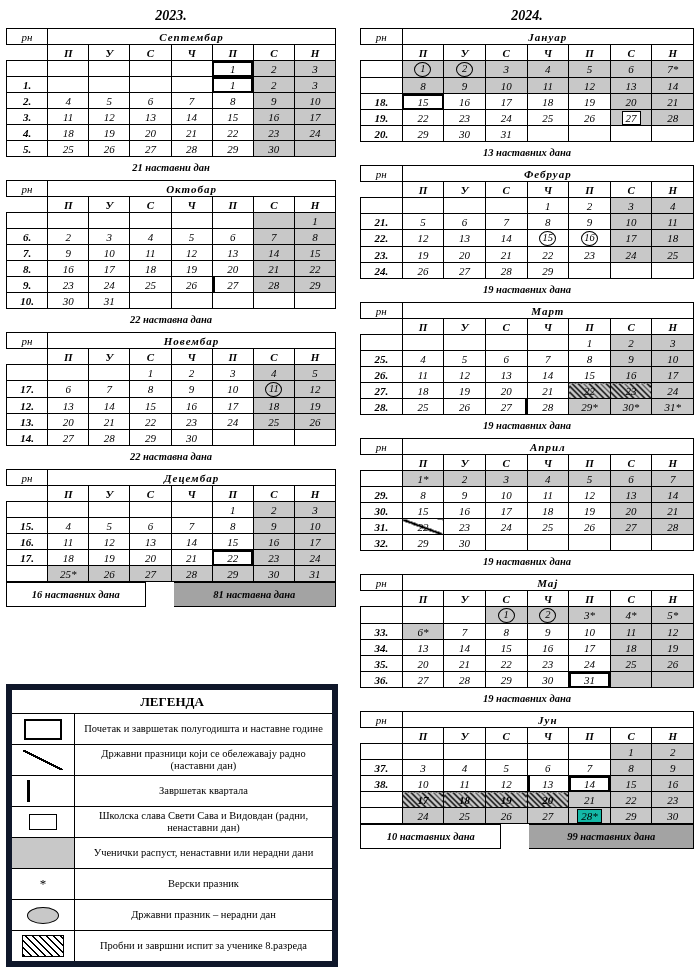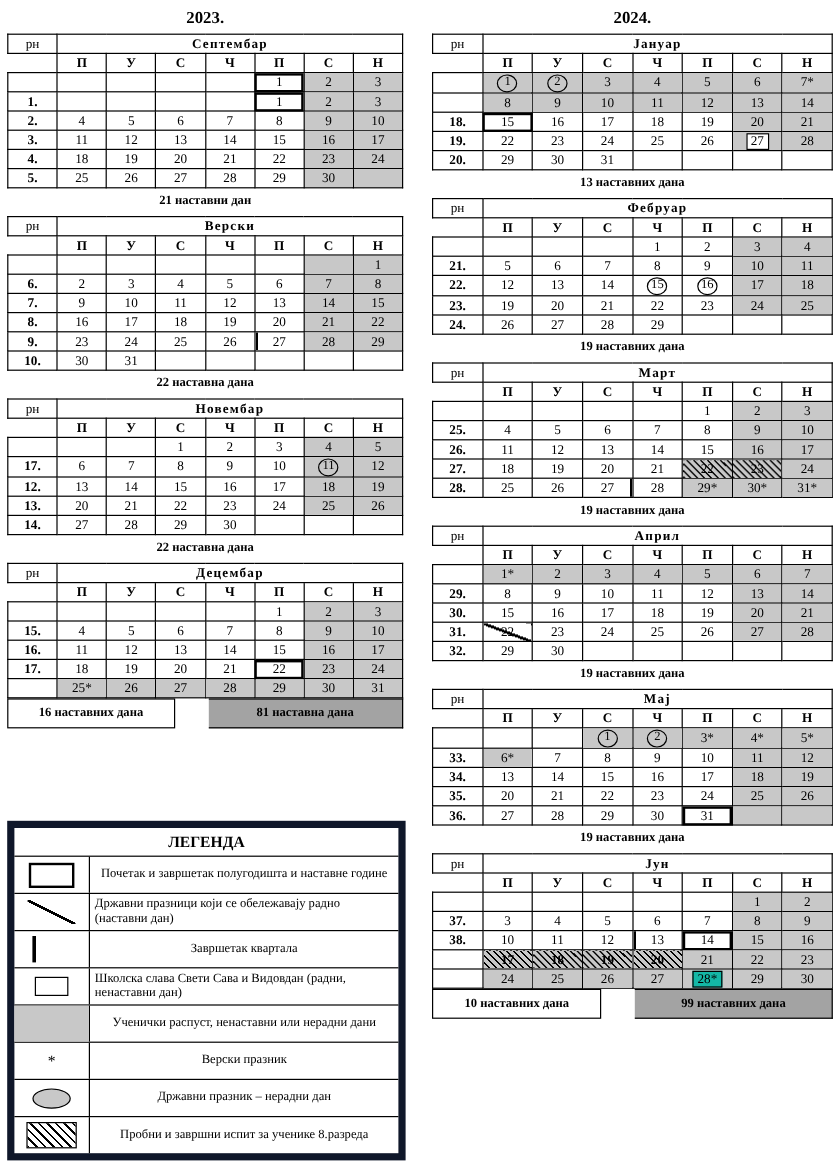--- a/index.html
+++ b/index.html
@@ -5,21 +5,21 @@
   html,body{margin:0;padding:0;}
   body{
     width:700px;height:976px;
     background:#ffffff;
     font-family:"Liberation Serif", serif;
     color:#000;
     font-size:11px;
     position:relative;
   }
   .page{position:relative;width:700px;height:976px;}
-  .col{position:absolute;top:0;}
+  .col{position:absolute;top:0;font-style:italic;}
   .col-left{left:6px;width:330px;}
   .col-right{left:360px;width:334px;}
 
   .year-title{
     text-align:center;
     font-weight:bold;
     font-size:14px;
     margin:8px 0 4px 0;
     font-family:"Liberation Serif", serif;
   }
@@ -100,21 +100,21 @@
   }
   .legend-row{display:flex;border-bottom:1px solid #000;min-height:30px;}
   .legend-row:last-child{border-bottom:none;}
   .legend-sym{
     width:62px;border-right:1px solid #000;
     display:flex;align-items:center;justify-content:center;
     position:relative;
   }
   .legend-txt{
     flex:1;display:flex;align-items:center;justify-content:center;
-    font-size:10.5px;padding:3px 4px;line-height:1.15;
+    text-align:center;font-size:10.5px;padding:3px 4px;line-height:1.15;
   }
   .sym-thickbox{width:34px;height:17px;border:2.5px solid #000;background:#fff;}
   .sym-thinbox{width:26px;height:14px;border:1px solid #000;background:#fff;}
   .sym-diag{width:40px;height:20px;background-image:linear-gradient(to top right, transparent 46%, #000 46%, #000 52%, transparent 52%);}
   .sym-quarter{width:30px;height:22px;border-left:3px solid #000;}
   .sym-gray{width:100%;height:100%;background:#c8c8c8;}
   .sym-star{font-size:13px;}
   .sym-oval{width:30px;height:15px;border:1.3px solid #000;border-radius:50%;background:#c8c8c8;}
   .sym-hatch{width:40px;height:20px;background-image:repeating-linear-gradient(45deg,#000 0 1.5px,#fff 1.5px 5px);border:1px solid #000;}
 </style>
@@ -205,21 +205,21 @@
               </tr>
             </tbody>
           </table>
           <div class="note">21 наставни дан</div>
         </div>
         <div class="cal-wrap">
           <table class="cal">
             <tbody>
               <tr>
                 <td class="rn">рн</td>
-                <td class="monthname" colspan="7">Верски</td>
+                <td class="monthname" colspan="7">Октобар</td>
               </tr>
               <tr>
                 <td class="nb"></td>
                 <td class="dayhdr">П</td>
                 <td class="dayhdr">У</td>
                 <td class="dayhdr">С</td>
                 <td class="dayhdr">Ч</td>
                 <td class="dayhdr">П</td>
                 <td class="dayhdr">С</td>
                 <td class="dayhdr">Н</td>

